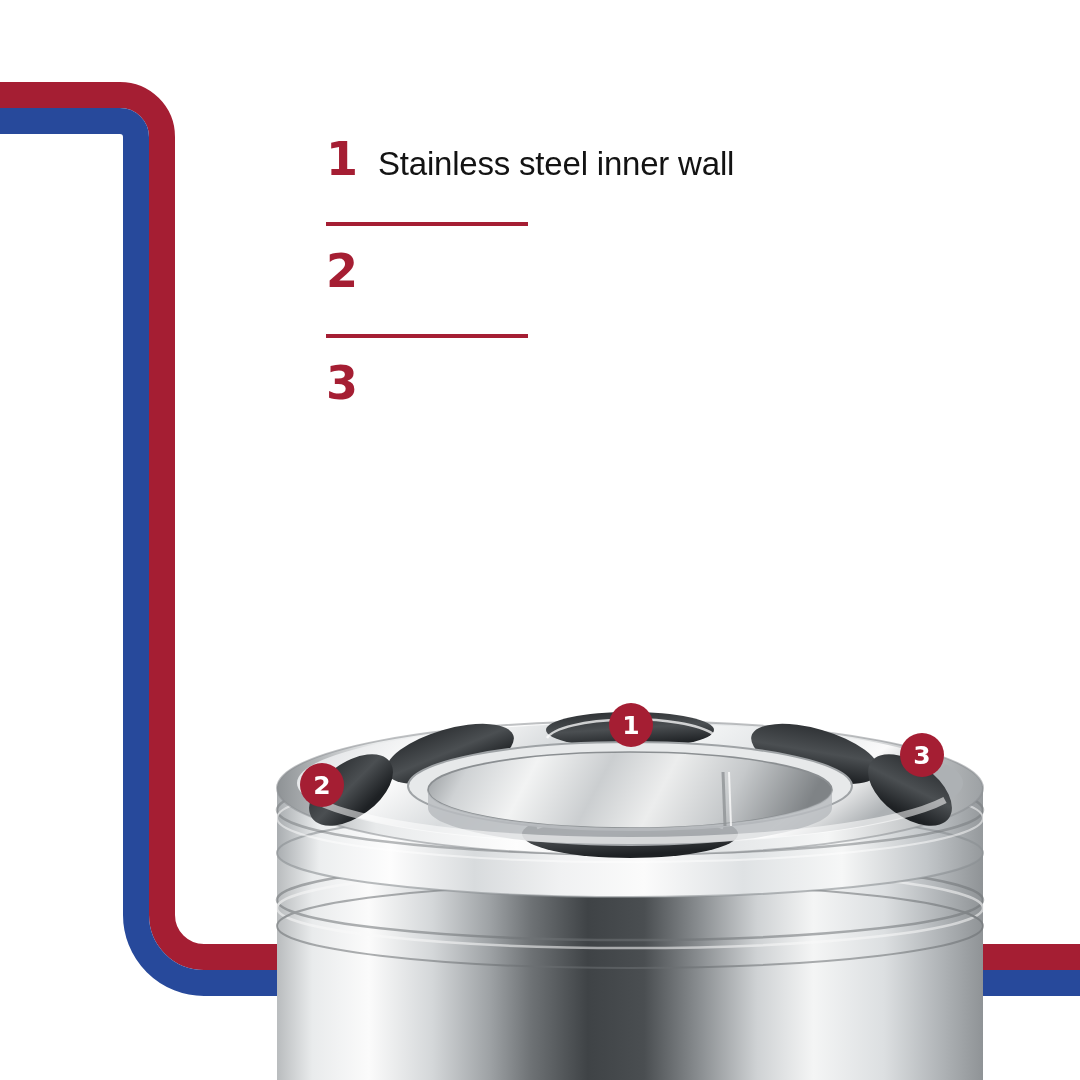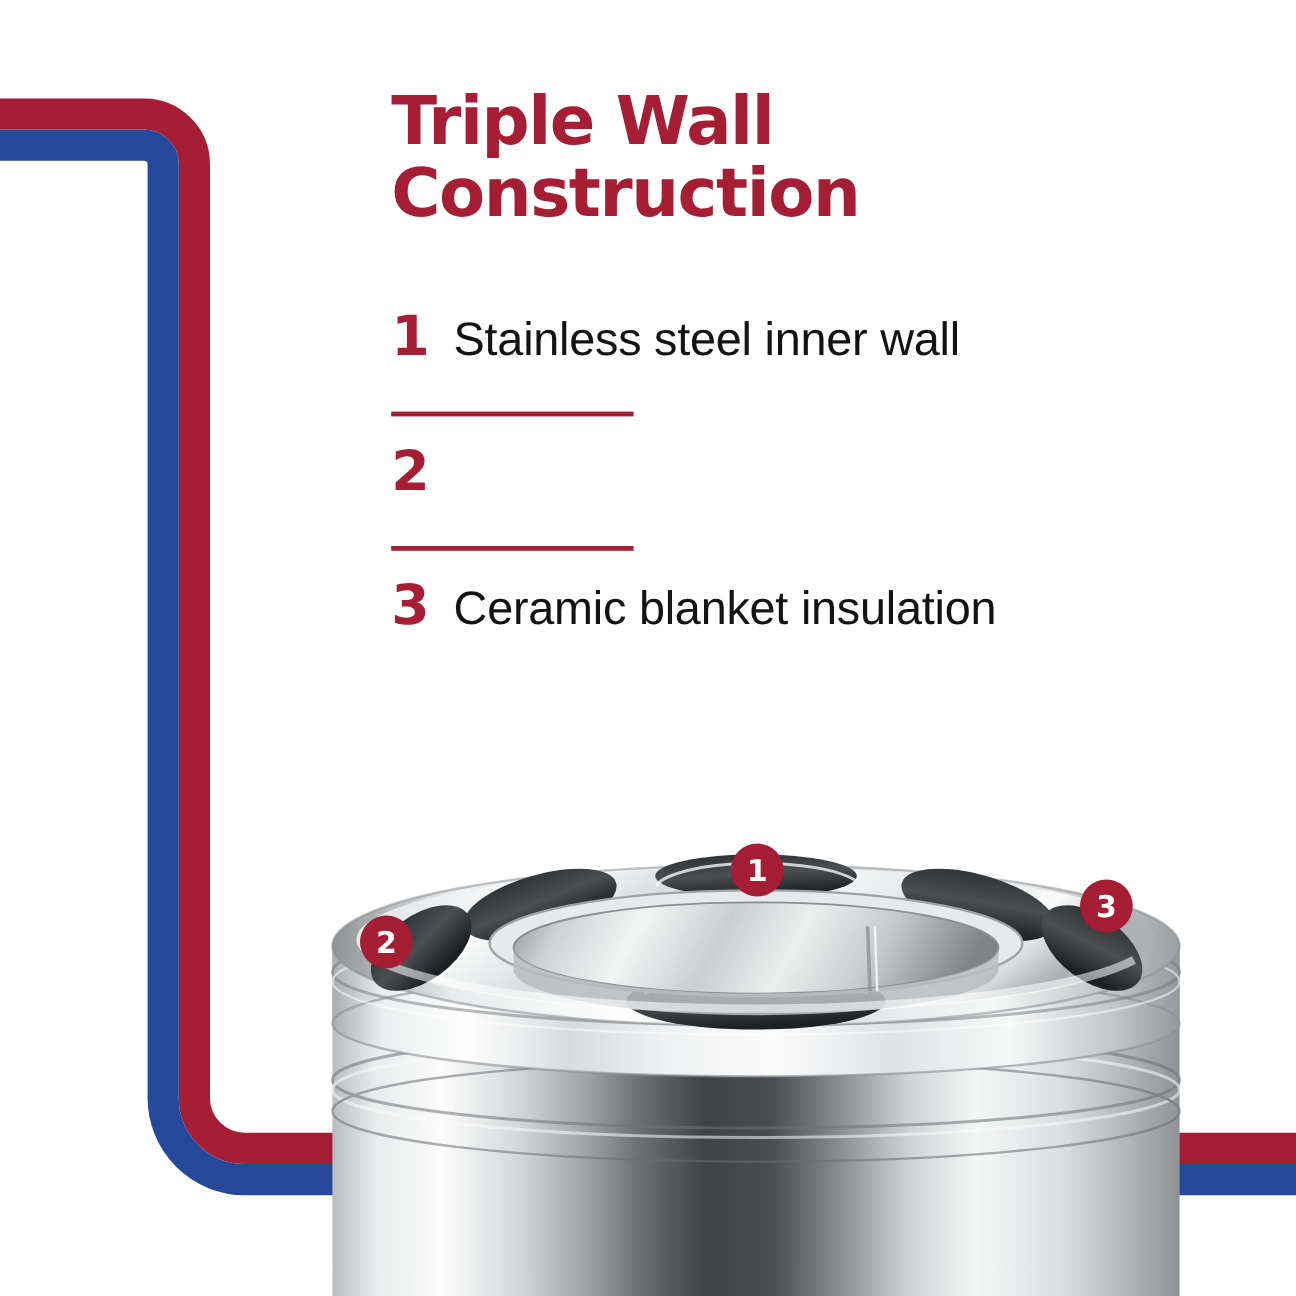--- a/index.html
+++ b/index.html
@@ -69,21 +69,21 @@
     width: 34px;
     flex: 0 0 34px;
     text-align: left;
     letter-spacing: -0.5px;
   }
 
   .feature-text {
     color: #131313;
     font-family: "Liberation Sans", sans-serif;
     font-weight: 400;
-    font-size: 39px;
+    font-size: 33px;
     line-height: 1.1;
     letter-spacing: -0.2px;
   }
 
   .divider {
     width: 202px;
     height: 4px;
     background: #A51E33;
     margin: 20px 0 22px 0;
     border: 0;
@@ -127,41 +127,38 @@
 
   <svg id="frame-svg" viewBox="0 0 1080 1080" xmlns="http://www.w3.org/2000/svg">
 
     <path d="M -40 95 L 120 95 A 42 42 0 0 1 162 137 L 162 915 A 42 42 0 0 0 204 957 L 1120 957" fill="none" stroke="#A51E33" stroke-width="26" stroke-linecap="butt"></path>
 
     <path d="M -40 121 L 120 121 A 16 16 0 0 1 136 137 L 136 915 A 68 68 0 0 0 204 983 L 1120 983" fill="none" stroke="#27499B" stroke-width="26" stroke-linecap="butt"></path>
   </svg>
 
   <div id="text-block">
 
-    <h1 id="page-title">Triple Wall
-Construction</h1>
 
     <ul id="feature-list">
 
       <li class="feature-row">
         <span class="feature-num">1</span>
         <span class="feature-text">Stainless steel inner wall</span>
       </li>
 
       <hr class="divider">
 
       <li class="feature-row">
         <span class="feature-num">2</span>
       </li>
 
       <hr class="divider">
 
       <li class="feature-row">
         <span class="feature-num">3</span>
-        <span class="feature-text">Ceramic blanket insulation</span>
       </li>
 
     </ul>
   </div>
 
   <div id="photo">
     <svg width="750" height="412" viewBox="0 0 750 412" xmlns="http://www.w3.org/2000/svg">
       <defs>
 
         <linearGradient id="bodyGrad" x1="0" y1="0" x2="1" y2="0">

